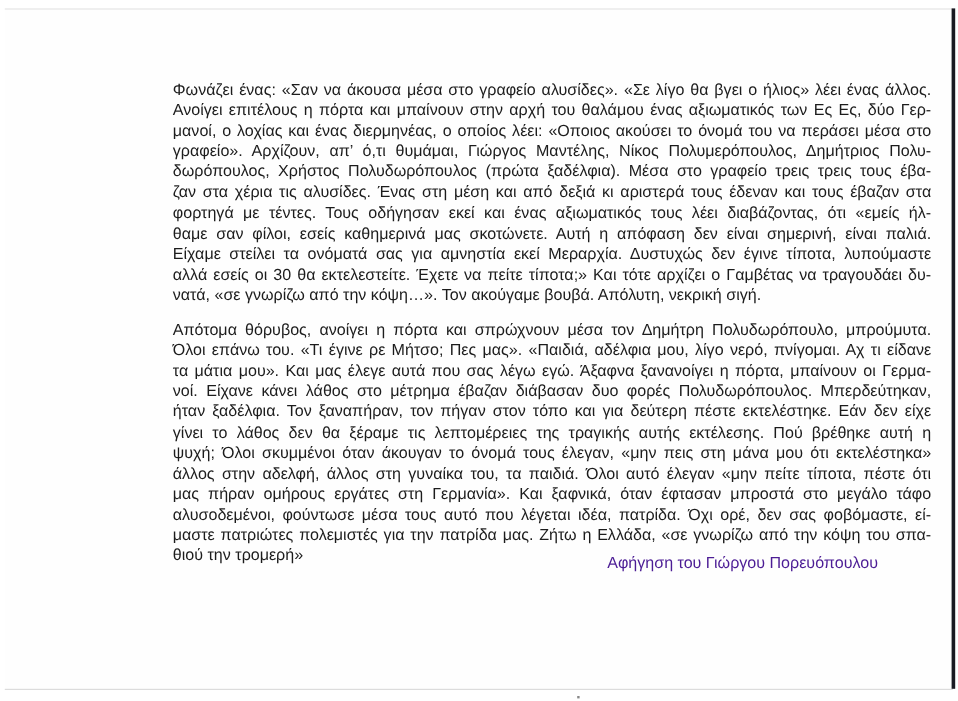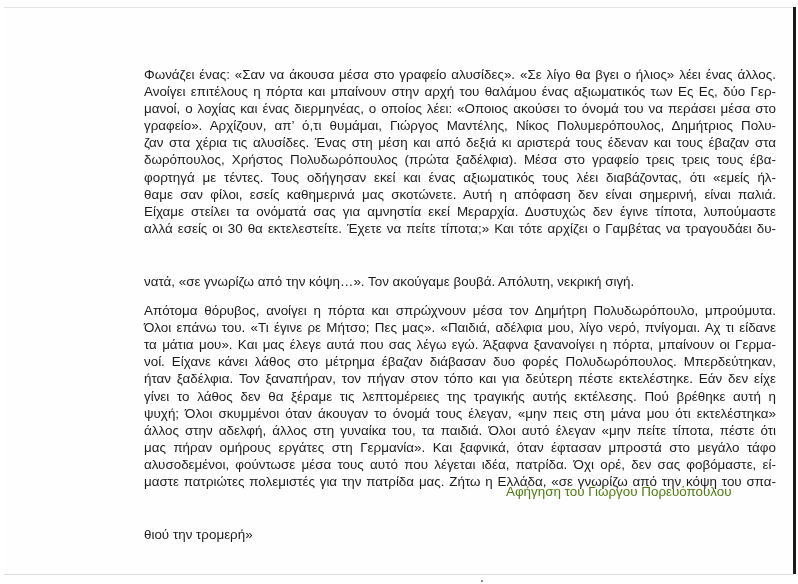--- a/index.html
+++ b/index.html
@@ -56,30 +56,29 @@
       margin-top: 12px;
     }
     .paragraph .line {
       display: block;
       text-align: justify;
       text-align-last: justify;
       white-space: nowrap;
     }
     .paragraph .line.last {
       text-align-last: left;
-      margin-top: 36px;
     }
     .signature {
       position: absolute;
       left: 506px;
-      top: 483px;
+      top: 460px;
       font-family: "Liberation Sans", "DejaVu Sans", sans-serif;
       font-size: 13.4px;
       line-height: 17px;
-      color: #4d7c0f;
+      color: #4c1d95;
       white-space: nowrap;
     }
     .speck {
       position: absolute;
       left: 481px;
       top: 580px;
       width: 2px;
       height: 2px;
       background: #888;
     }
@@ -90,22 +89,22 @@
 <div class="page">
   <div class="scan-sheet"></div>
   <div class="right-edge"></div>
 
   <div class="text-block">
     <p class="paragraph">
       <span class="line">Φωνάζει ένας: «Σαν να άκουσα μέσα στο γραφείο αλυσίδες». «Σε λίγο θα βγει ο ήλιος» λέει ένας άλλος.</span>
       <span class="line">Ανοίγει επιτέλους η πόρτα και μπαίνουν στην αρχή του θαλάμου ένας αξιωματικός των Ες Ες, δύο Γερ-</span>
       <span class="line">μανοί, ο λοχίας και ένας διερμηνέας, ο οποίος λέει: «Οποιος ακούσει το όνομά του να περάσει μέσα στο</span>
       <span class="line">γραφείο». Αρχίζουν, απ’ ό,τι θυμάμαι, Γιώργος Μαντέλης, Νίκος Πολυμερόπουλος, Δημήτριος Πολυ-</span>
+      <span class="line">δωρόπουλος, Χρήστος Πολυδωρόπουλος (πρώτα ξαδέλφια). Μέσα στο γραφείο τρεις τρεις τους έβα-</span>
       <span class="line">ζαν στα χέρια τις αλυσίδες. Ένας στη μέση και από δεξιά κι αριστερά τους έδεναν και τους έβαζαν στα</span>
-      <span class="line">δωρόπουλος, Χρήστος Πολυδωρόπουλος (πρώτα ξαδέλφια). Μέσα στο γραφείο τρεις τρεις τους έβα-</span>
       <span class="line">φορτηγά με τέντες. Τους οδήγησαν εκεί και ένας αξιωματικός τους λέει διαβάζοντας, ότι «εμείς ήλ-</span>
       <span class="line">θαμε σαν φίλοι, εσείς καθημερινά μας σκοτώνετε. Αυτή η απόφαση δεν είναι σημερινή, είναι παλιά.</span>
       <span class="line">Είχαμε στείλει τα ονόματά σας για αμνηστία εκεί Μεραρχία. Δυστυχώς δεν έγινε τίποτα, λυπούμαστε</span>
       <span class="line">αλλά εσείς οι 30 θα εκτελεστείτε. Έχετε να πείτε τίποτα;» Και τότε αρχίζει ο Γαμβέτας να τραγουδάει δυ-</span>
       <span class="line last">νατά, «σε γνωρίζω από την κόψη…». Τον ακούγαμε βουβά. Απόλυτη, νεκρική σιγή.</span>
     </p>
     <p class="paragraph">
       <span class="line">Απότομα θόρυβος, ανοίγει η πόρτα και σπρώχνουν μέσα τον Δημήτρη Πολυδωρόπουλο, μπρούμυτα.</span>
       <span class="line">Όλοι επάνω του. «Τι έγινε ρε Μήτσο; Πες μας». «Παιδιά, αδέλφια μου, λίγο νερό, πνίγομαι. Αχ τι είδανε</span>
       <span class="line">τα μάτια μου». Και μας έλεγε αυτά που σας λέγω εγώ. Άξαφνα ξανανοίγει η πόρτα, μπαίνουν οι Γερμα-</span>

